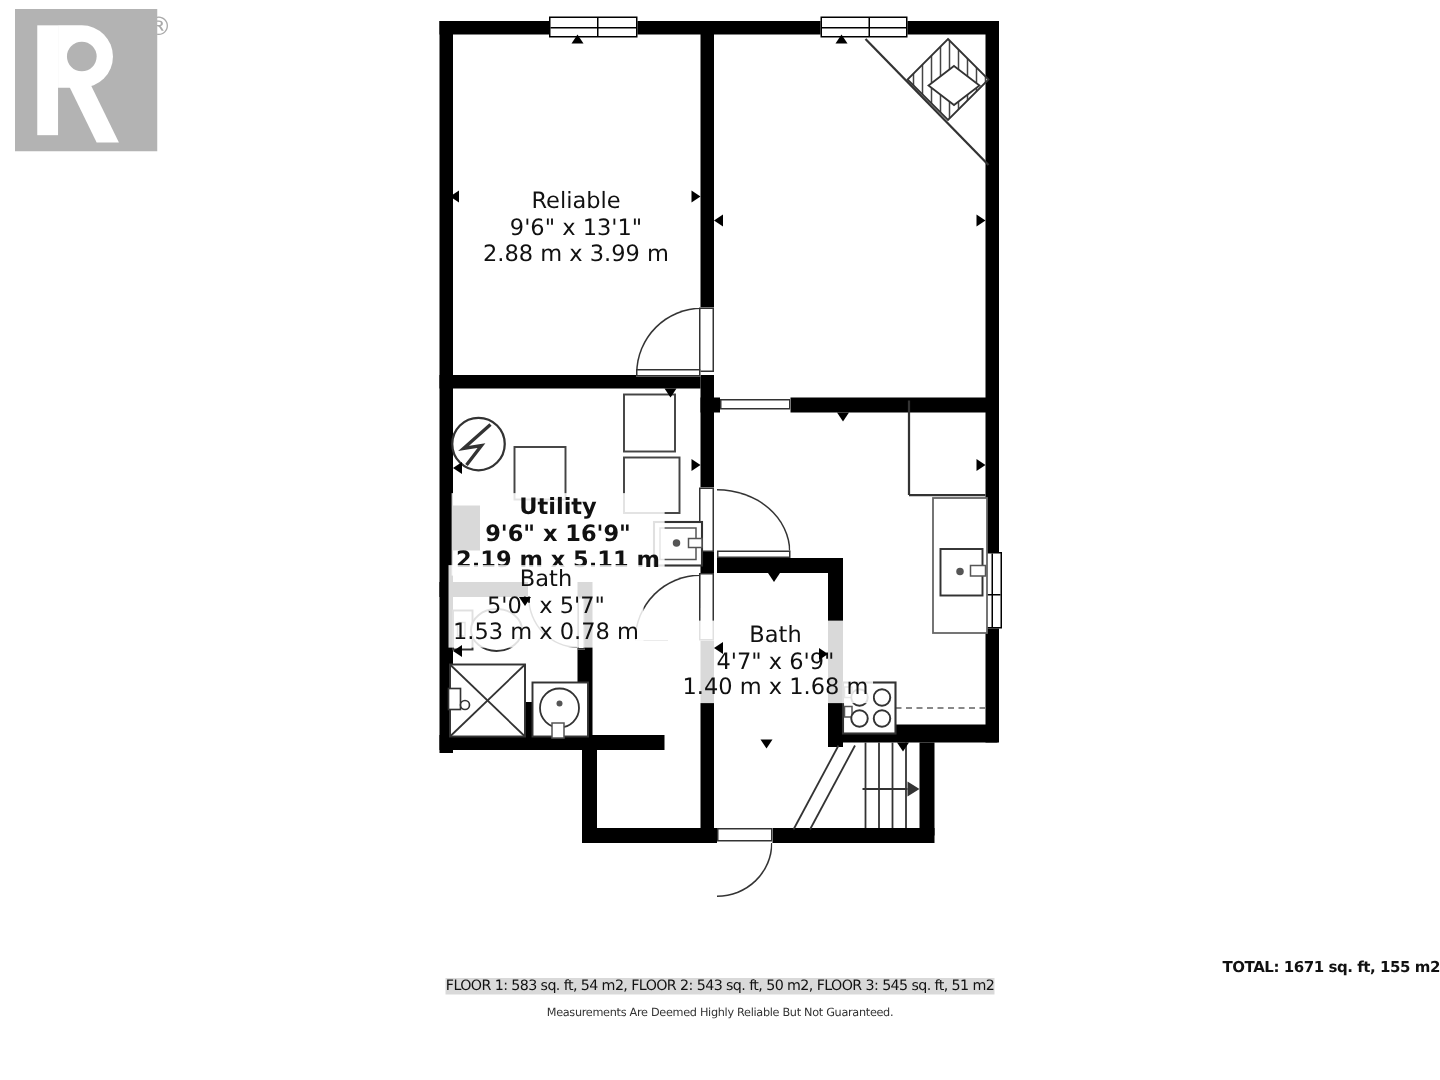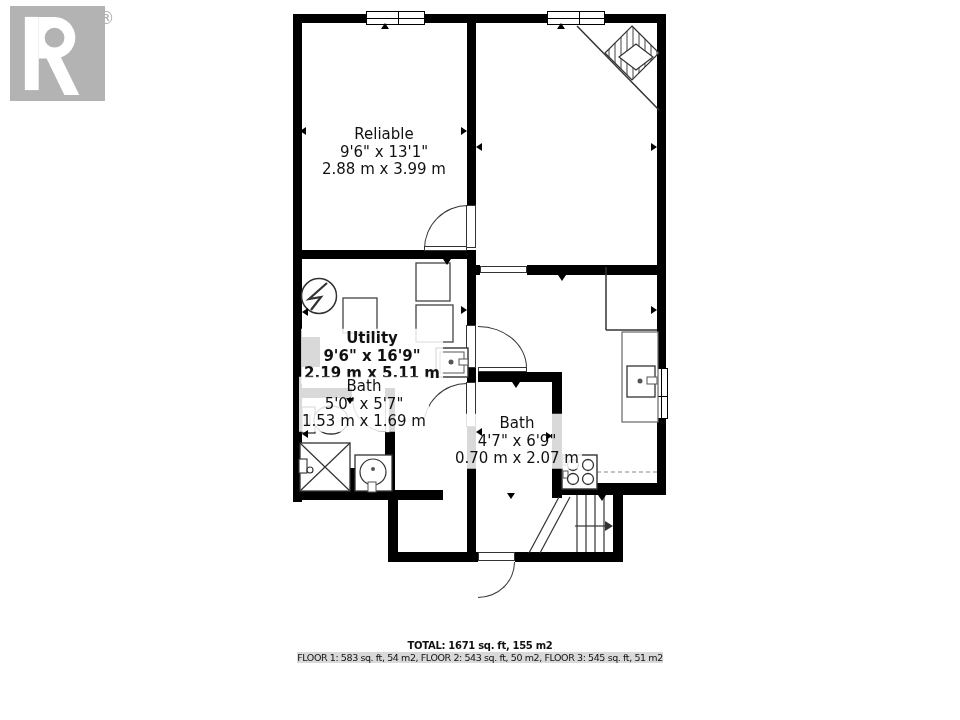--- a/index.html
+++ b/index.html
@@ -22,21 +22,21 @@
     white-space:nowrap;padding:1px 3px;}
   .room-label span{display:block;}
   .tri{position:absolute;width:0;height:0;}
   .tri-up{border-left:4px solid transparent;border-right:4px solid transparent;border-bottom:6px solid #000;}
   .tri-down{border-left:4px solid transparent;border-right:4px solid transparent;border-top:6px solid #000;}
   .tri-left{border-top:4px solid transparent;border-bottom:4px solid transparent;border-right:6px solid #000;}
   .tri-right{border-top:4px solid transparent;border-bottom:4px solid transparent;border-left:6px solid #000;}
   .logo{position:absolute;left:10px;top:6px;width:110px;}
   .logo-text{font-size:17px;letter-spacing:1.5px;color:#a9a9a9;margin-top:2px;}
   .footer{position:absolute;left:0;width:960px;top:640px;text-align:center;}
-  .f-total{font-size:10px;font-weight:bold;letter-spacing:-0.3px;}
+  .f-total{font-size:10px;font-weight:bold;letter-spacing:-0.3px;text-align:right;}
   .f-line{font-size:9.5px;letter-spacing:-0.4px;margin-top:1px;}
   .f-band{background:#d9d9d9;}
   .f-disc{font-size:7.5px;letter-spacing:-0.2px;color:#333;margin-top:7px;}
   svg{position:absolute;left:0;top:0;}
 </style>
 </head>
 <body>
 
 <div class="canvas">
 
@@ -200,26 +200,26 @@
     <span>2.88 m x 3.99 m</span>
   </div>
   <div class="room-label" style="left:372px;top:356px;font-weight:bold;">
     <span>Utility</span>
     <span>9'6" x 16'9"</span>
     <span>2.19 m x 5.11 m</span>
   </div>
   <div class="room-label" style="left:364px;top:404px;">
     <span>Bath</span>
     <span>5'0" x 5'7"</span>
-    <span>1.53 m x 1.69 m</span>
+    <span>1.53 m x 0.78 m</span>
   </div>
   <div class="room-label" style="left:517px;top:441px;">
     <span>Bath</span>
     <span>4'7" x 6'9"</span>
-    <span>0.70 m x 2.07 m</span>
+    <span>1.40 m x 1.68 m</span>
   </div>
 
   <div id="markers">
       <div class="tri tri-up" style="left: 381px; top: 23px;"></div>
       <div class="tri tri-up" style="left: 557px; top: 23px;"></div>
       <div class="tri tri-down" style="left: 443px; top: 259px;"></div>
       <div class="tri tri-down" style="left: 558px; top: 275px;"></div>
       <div class="tri tri-down" style="left: 512px; top: 382px;"></div>
       <div class="tri tri-down" style="left: 507px; top: 493px;"></div>
       <div class="tri tri-down" style="left: 346px; top: 398px;"></div>
@@ -232,15 +232,16 @@
       <div class="tri tri-right" style="left: 461px; top: 306px;"></div>
       <div class="tri tri-right" style="left: 651px; top: 306px;"></div>
       <div class="tri tri-left" style="left: 476px; top: 428px;"></div>
       <div class="tri tri-right" style="left: 546px; top: 432px;"></div>
       <div class="tri tri-left" style="left: 302px; top: 430px;"></div>
     </div>
 
   <div class="footer">
     <div class="f-total">TOTAL: 1671 sq. ft, 155 m2</div>
     <div class="f-line"><span class="f-band">FLOOR 1: 583 sq. ft, 54 m2, FLOOR 2: 543 sq. ft, 50 m2, FLOOR 3: 545 sq. ft, 51 m2</span></div>
+    <div class="f-disc">Measurements Are Deemed Highly Reliable But Not Guaranteed.</div>
   </div>
 
 </div>
 
 </body></html>

